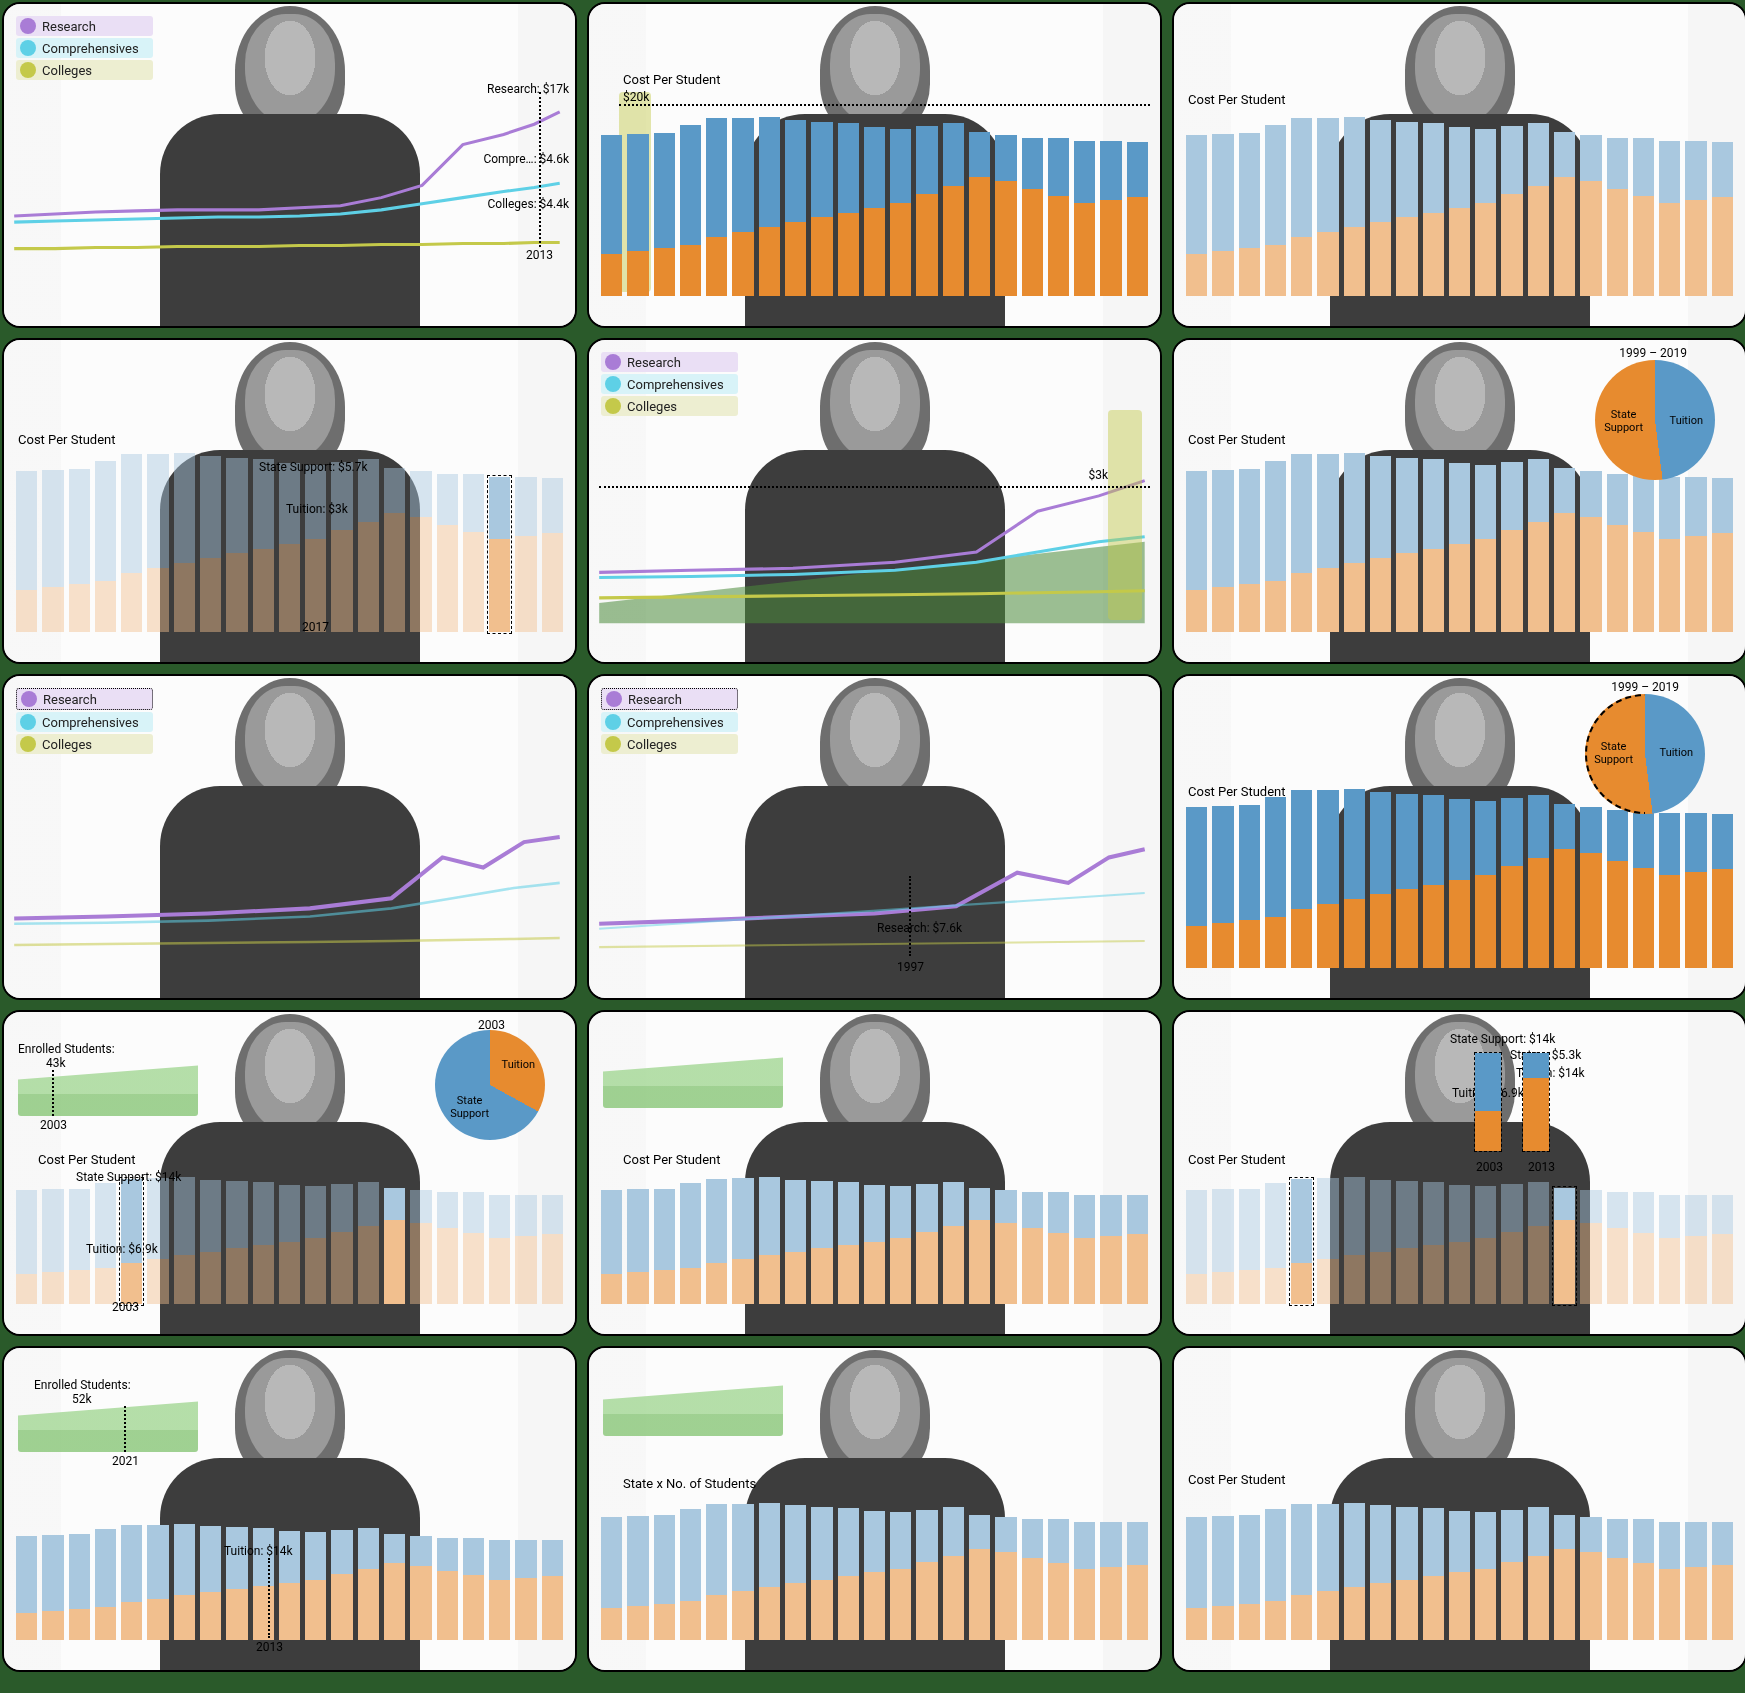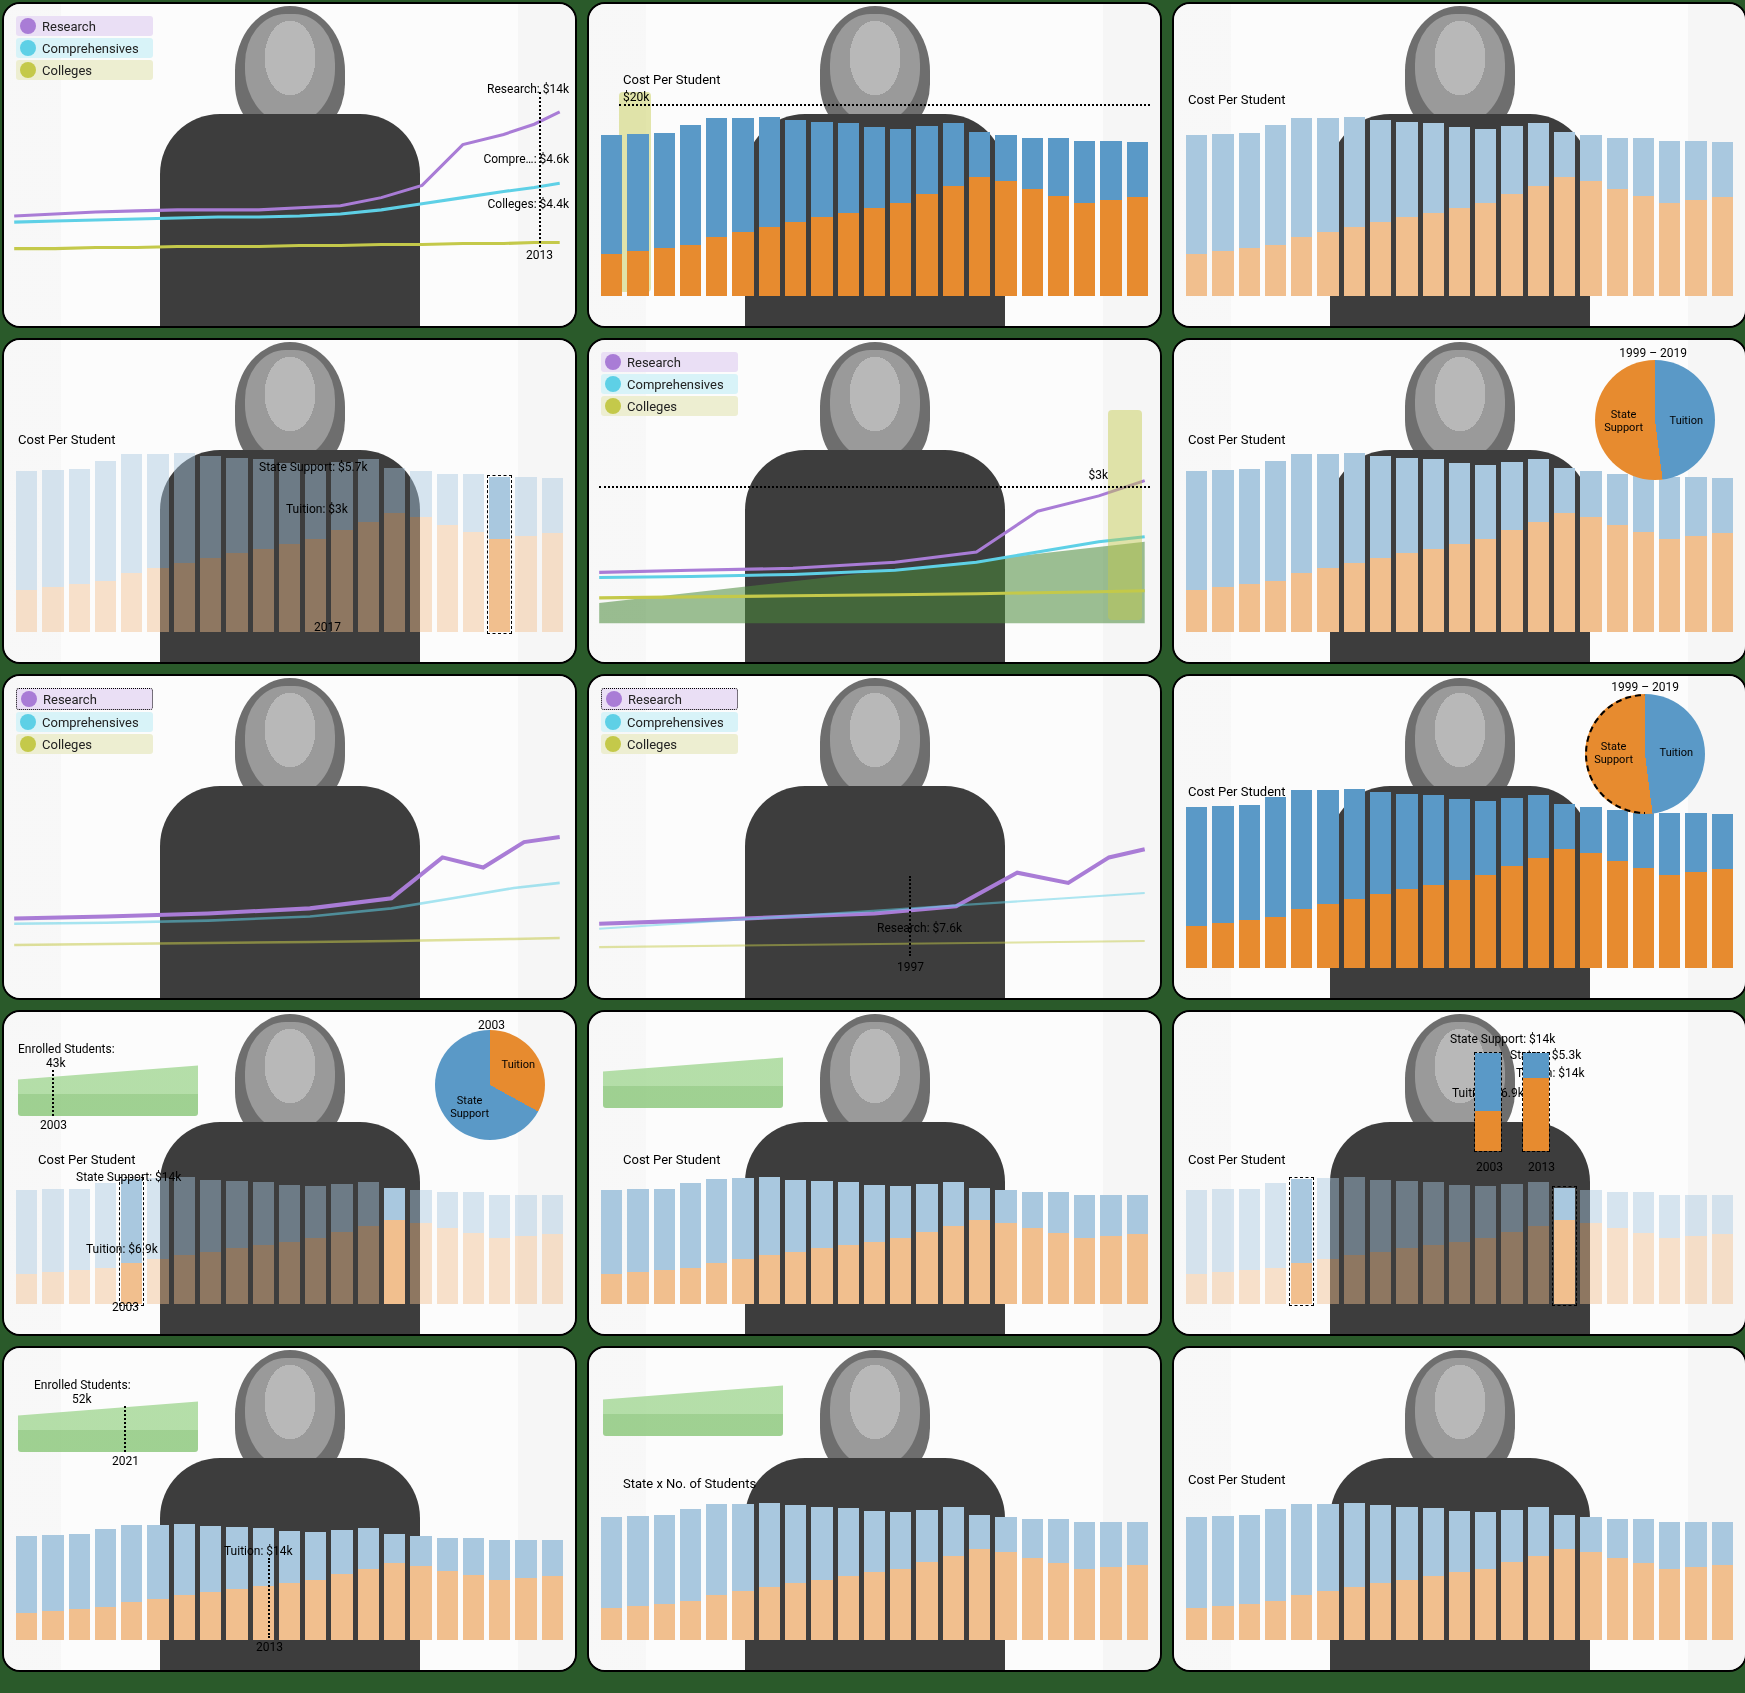--- a/index.html
+++ b/index.html
@@ -68,21 +68,21 @@
           <span class="dot dg"></span>
           <span>Colleges</span>
         </div>
     </div>
     <svg viewBox="0 0 560 280" style="left:0;top:0;width:100%;height:100%">
       <polyline fill="none" stroke="#a97cd6" stroke-width="3" points="10,190 50,188 90,186 130,185 170,184 210,184 250,184 290,182 330,180 370,172 410,160 450,120 490,110 520,100 545,88"></polyline>
       <polyline fill="none" stroke="#5ed0e6" stroke-width="3" points="10,196 50,195 90,194 130,193 170,192 210,191 250,191 290,190 330,188 370,184 410,178 450,172 490,166 520,162 545,158"></polyline>
       <polyline fill="none" stroke="#c4c94a" stroke-width="3" points="10,222 50,222 90,221 130,221 170,220 210,220 250,220 290,219 330,219 370,218 410,218 450,217 490,217 520,216 545,216"></polyline>
     </svg>
     <div class="vline" style="left:calc(100% - 36px);top:88px;height:155px"></div>
-    <span class="note" style="right:6px;top:78px">Research: $14k</span>
+    <span class="note" style="right:6px;top:78px">Research: $17k</span>
     <span class="note" style="right:6px;top:148px">Compre…: $4.6k</span>
     <span class="note" style="right:6px;top:193px">Colleges: $4.4k</span>
     <span class="note" style="right:22px;top:244px">2013</span>
   </div>
 
   <div class="panel">
     <div class="bg"></div>
       <div class="person">
         <div class="hair"></div>
         <div class="head"></div>
@@ -365,21 +365,21 @@
           <div class="s" style="height: 58.65px;"></div>
           <div class="t" style="height: 96.05px;"></div>
         </div>
         <div class="bar dim">
           <div class="s" style="height: 55.25px;"></div>
           <div class="t" style="height: 98.6px;"></div>
         </div>
       </div>
     <span class="note" style="left:255px;top:120px">State Support: $5.7k</span>
     <span class="note" style="left:282px;top:162px">Tuition: $3k</span>
-    <span class="note" style="left:310px;top:280px">2017</span>
+    <span class="note" style="left:298px;top:280px">2017</span>
   </div>
 
   <div class="panel">
     <div class="bg"></div>
       <div class="person">
         <div class="hair"></div>
         <div class="head"></div>
         <div class="torso"></div>
       </div>
     <div class="legend">

